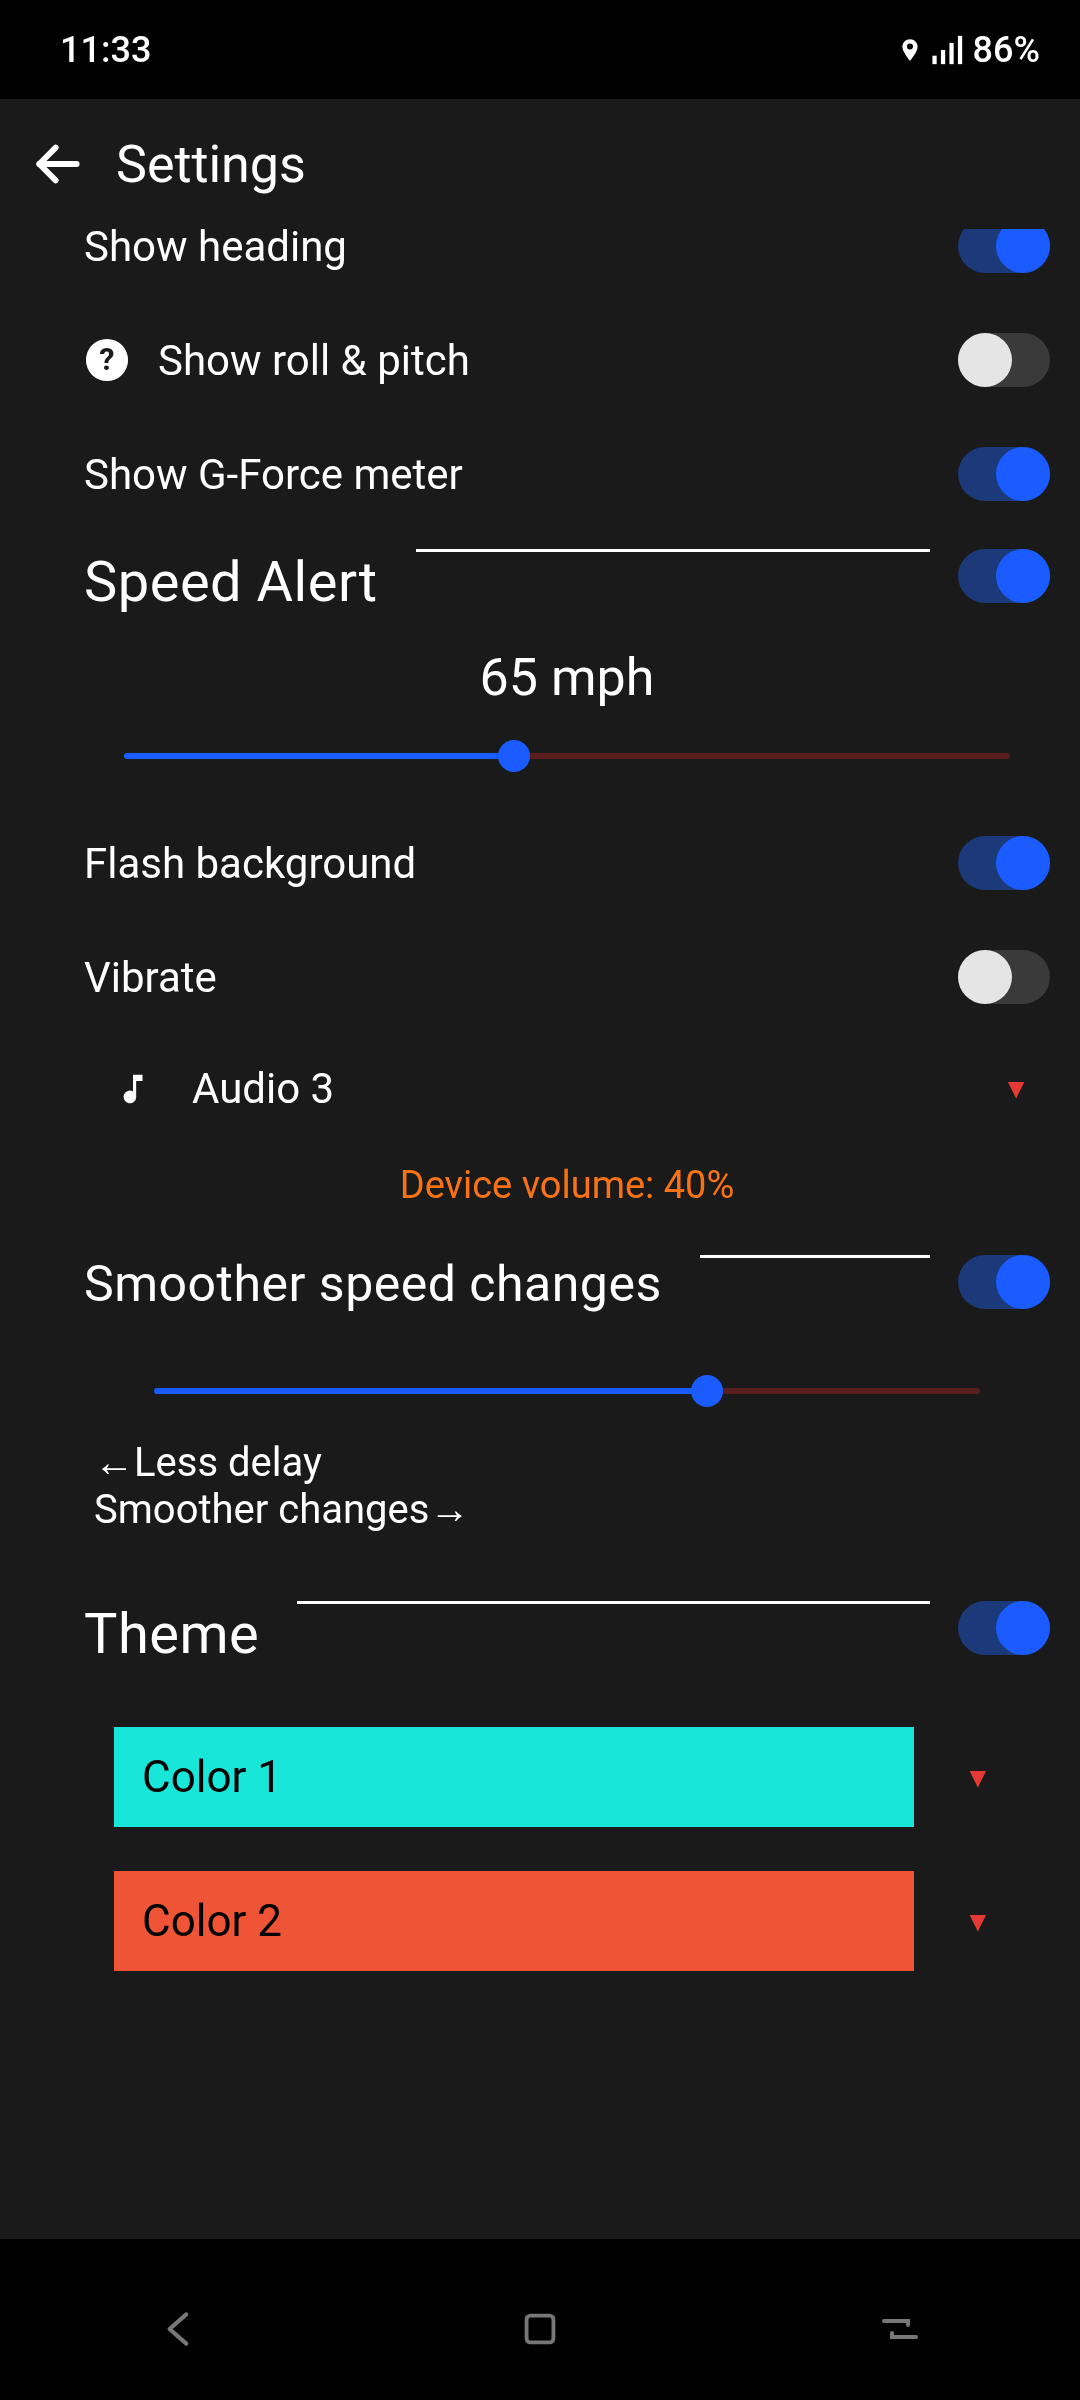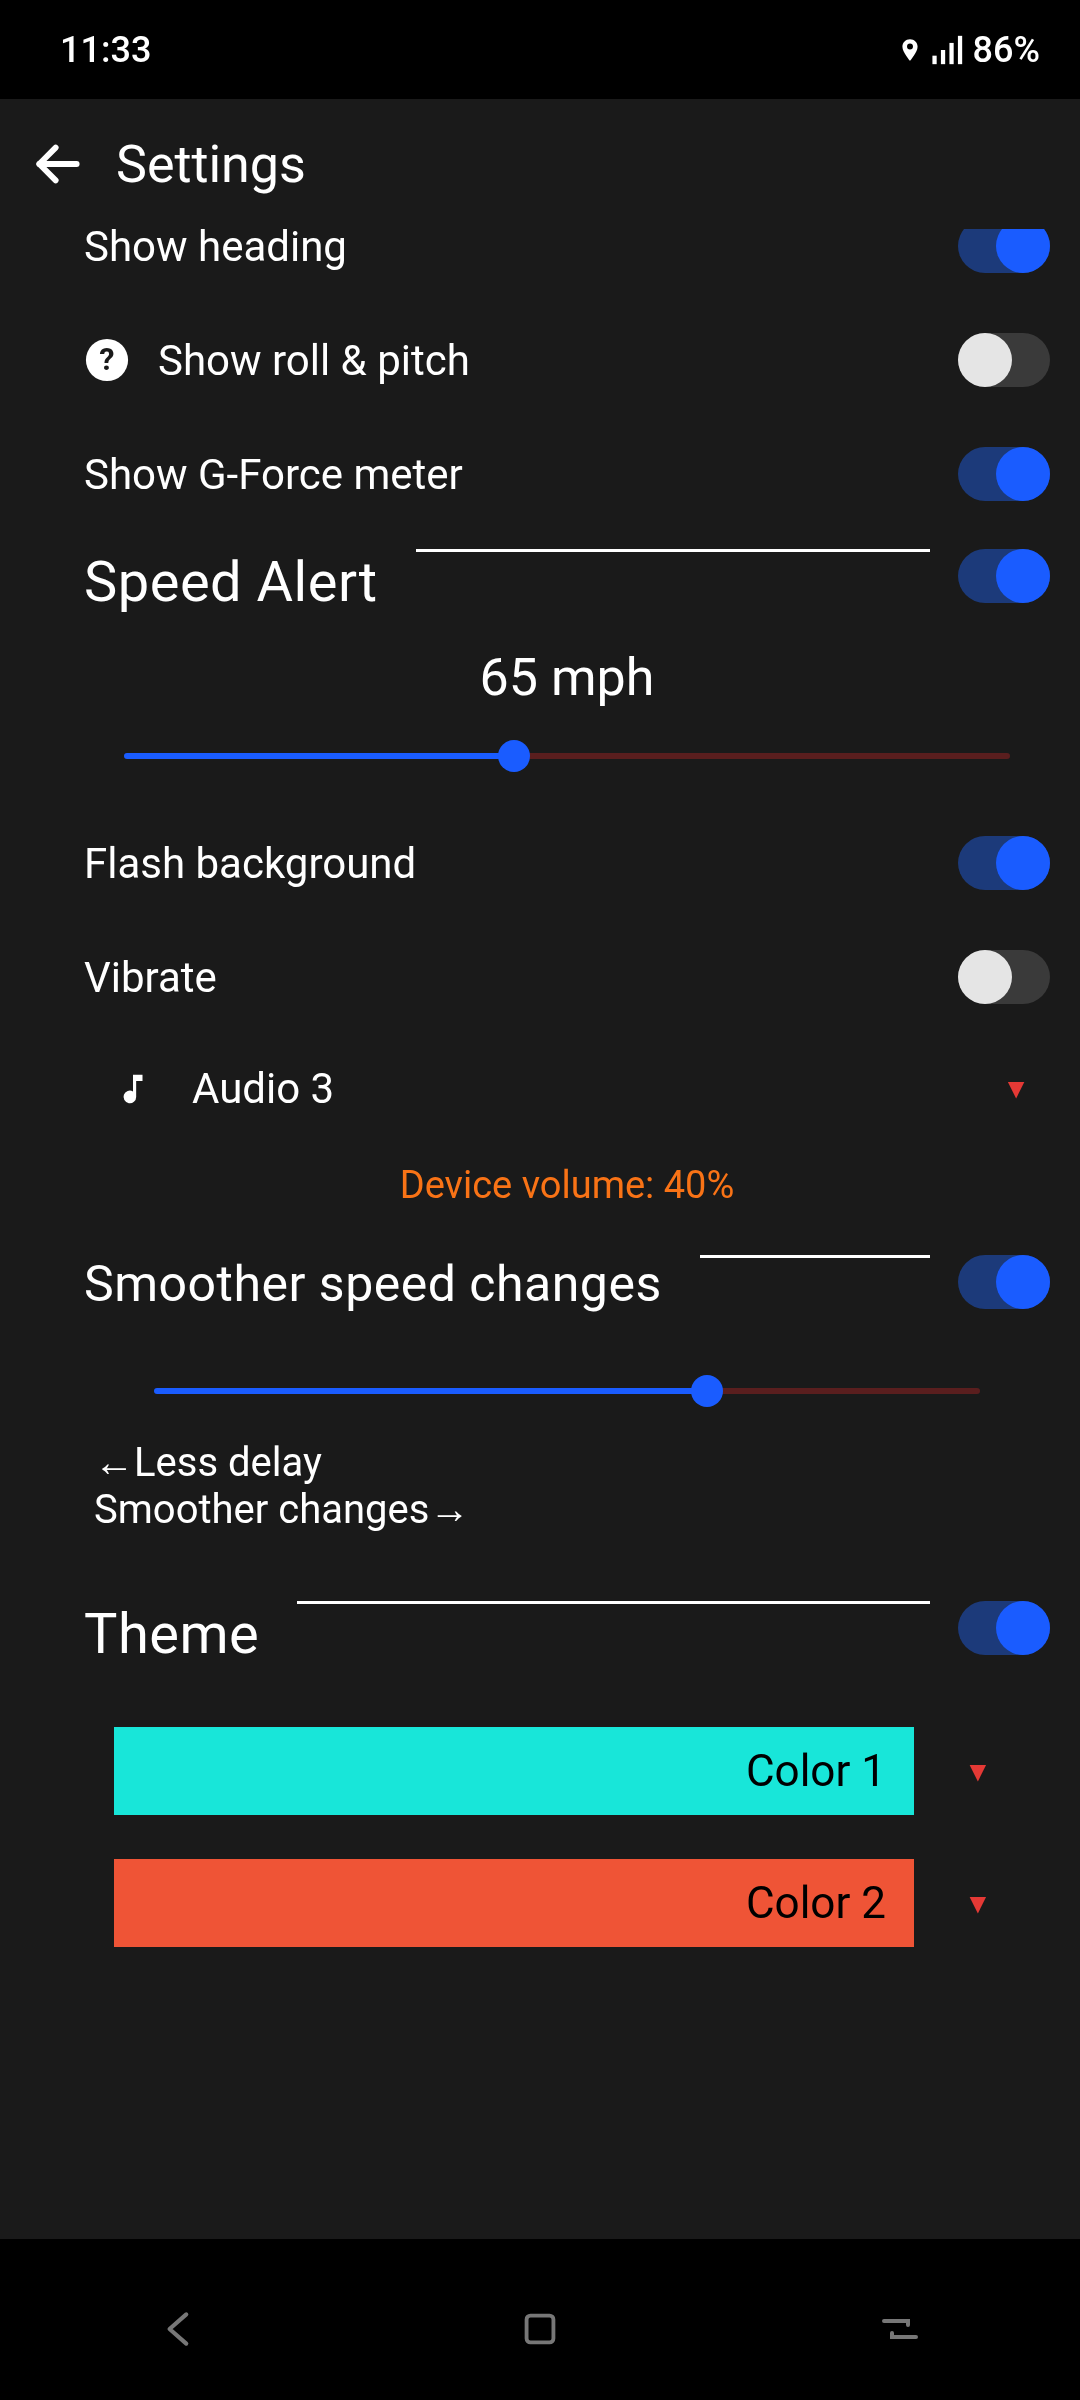--- a/index.html
+++ b/index.html
@@ -25,21 +25,21 @@
   .slider { position: relative; height: 40px; margin: 0 70px; display: flex; align-items: center; }
   .track { height: 6px; width: 100%; position: relative; border-radius: 3px; overflow: hidden; }
   .track .left { position: absolute; left: 0; top: 0; height: 100%; background: #1a5cff; }
   .track .right { position: absolute; right: 0; top: 0; height: 100%; background: #5a1e1e; }
   .slider .thumb { position: absolute; width: 32px; height: 32px; border-radius: 16px; background: #1a5cff; top: 4px; transform: translateX(-16px); }
   .volume-text { text-align: center; font-size: 38px; padding: 20px 0 30px; color: #f97316; }
   .delay-labels { display: flex; justify-content: space-between; padding: 28px 40px 20px; font-size: 40px; flex-direction: column; }
   .audio-row { display: flex; align-items: center; justify-content: space-between; padding: 30px 50px 30px 60px; }
   .audio-left { display: flex; align-items: center; gap: 40px; font-size: 42px; }
   .color-row { display: flex; align-items: center; padding: 12px 60px; gap: 30px; }
-  .color-swatch { flex: 0 0 800px; height: 88px; display: flex; align-items: center; padding: 0 28px; font-size: 44px; color: #000; justify-content: flex-end; }
+  .color-swatch { flex: 0 0 800px; height: 100px; display: flex; align-items: center; padding: 0 28px; font-size: 44px; color: #000; }
   .dd-arrow { color: #e53935; font-size: 28px; margin-left: 20px; }
   .navbar { height: 180px; background: #000; display: flex; align-items: center; justify-content: space-around; }
   .navbtn { width: 60px; height: 60px; display: flex; align-items: center; justify-content: center; }
   svg { display: block; }
 </style>
 </head>
 <body>
 
 <div class="statusbar">
   <span>11:33</span>

